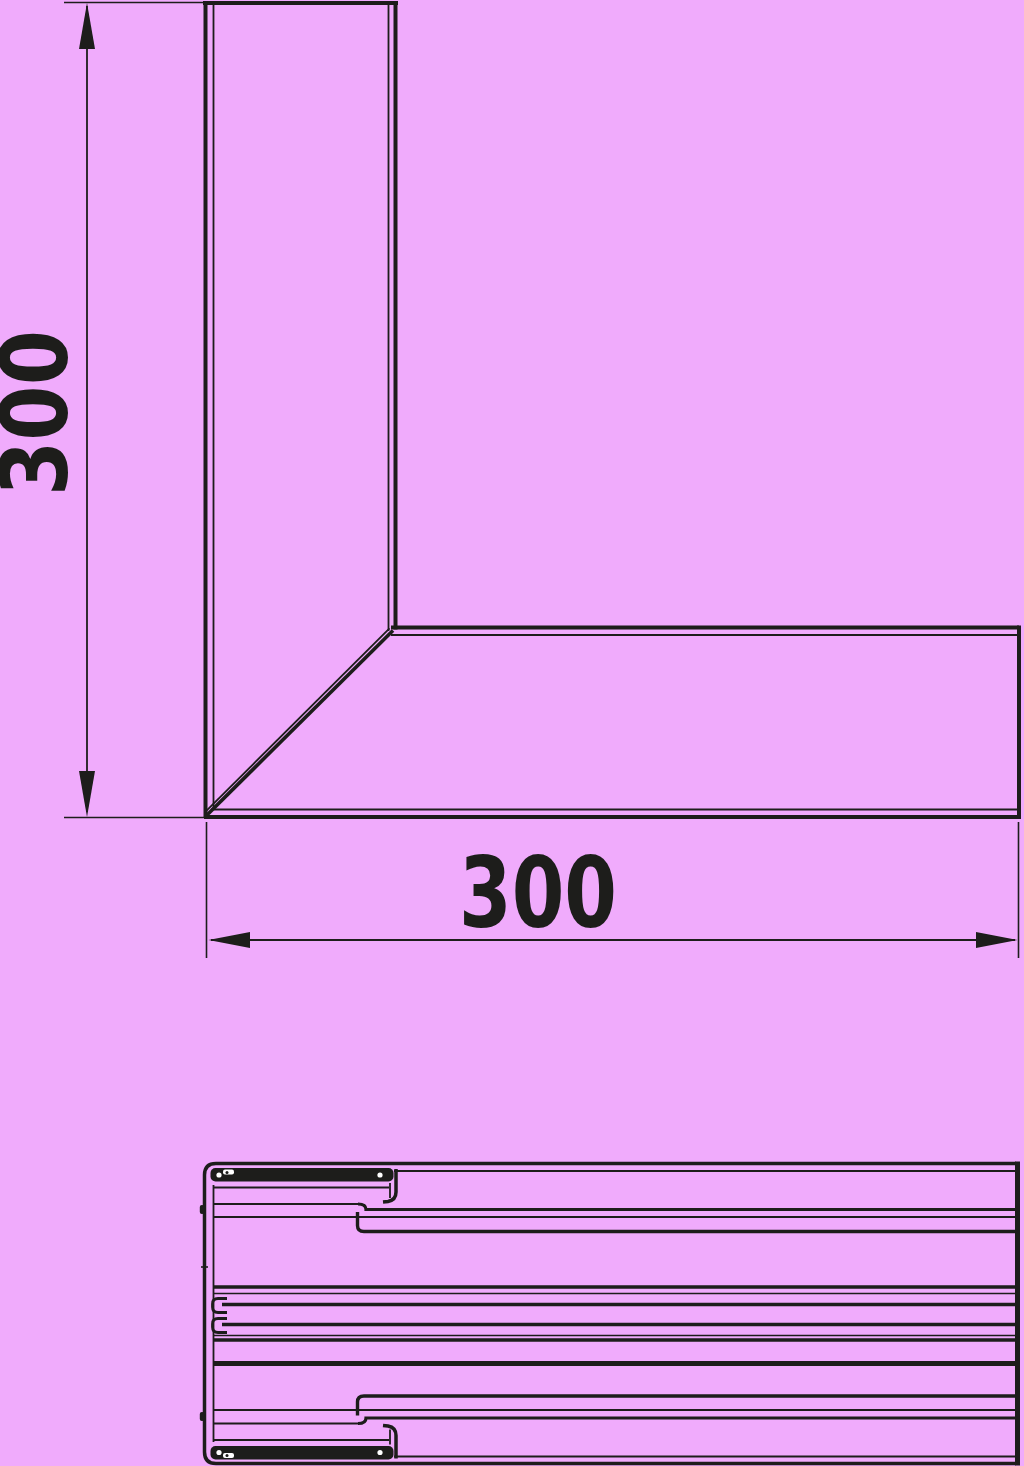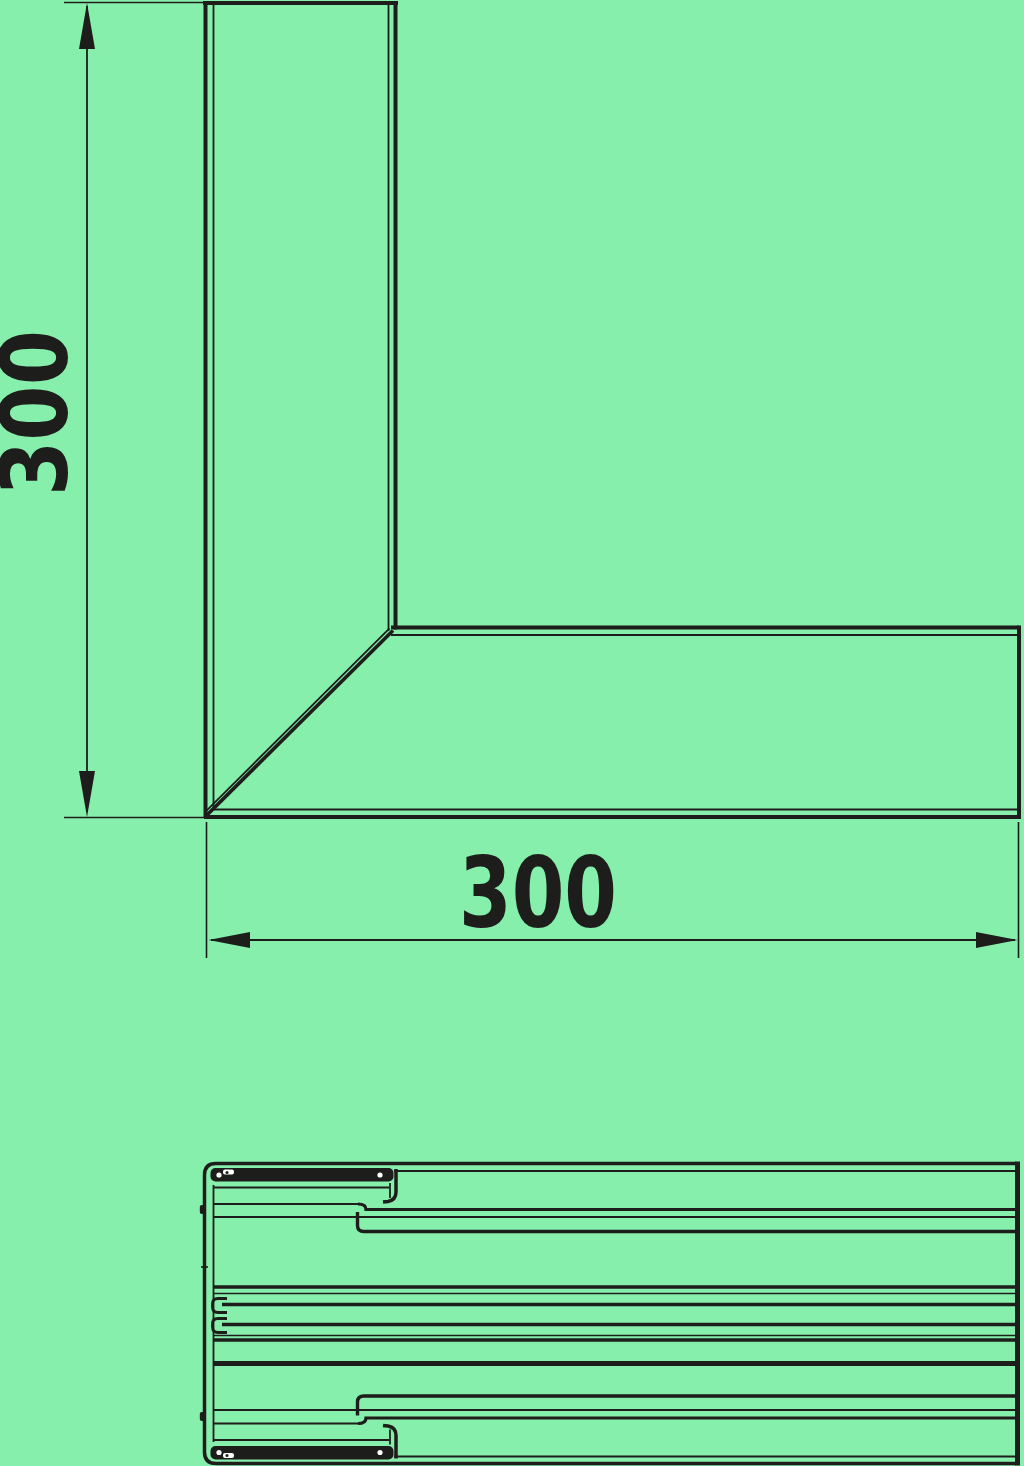--- a/index.html
+++ b/index.html
@@ -5,21 +5,21 @@
   html, body {
     margin: 0;
     padding: 0;
     background: #ffffff;
     font-family: "DejaVu Sans", "Liberation Sans", sans-serif;
   }
   .sheet {
     position: relative;
     width: 1024px;
     height: 1466px;
-    background: #86efac;
+    background: #f0abfc;
     overflow: hidden;
   }
   svg { display: block; }
   .dim-label {
     font-family: "DejaVu Sans", "Liberation Sans", sans-serif;
     font-weight: bold;
     fill: #1d1d1b;
   }
 </style>
 </head>

